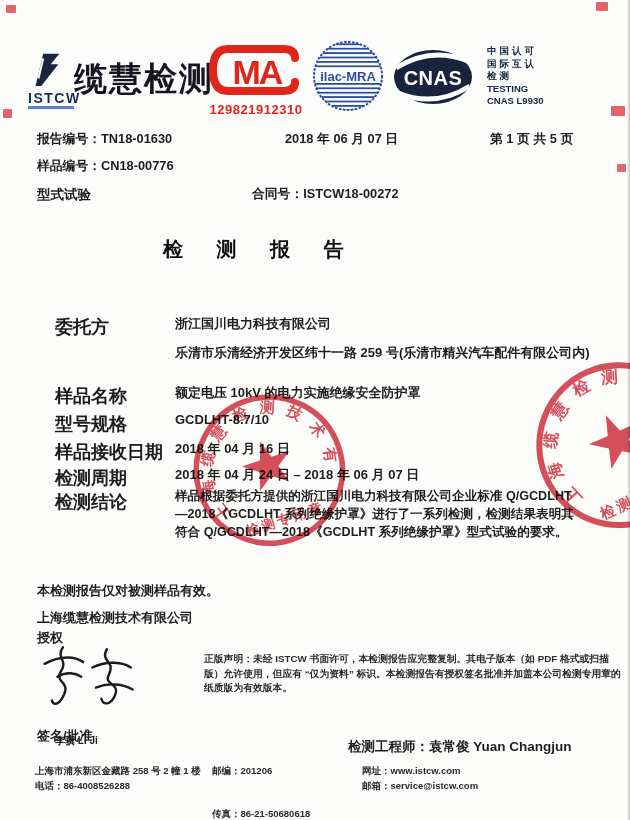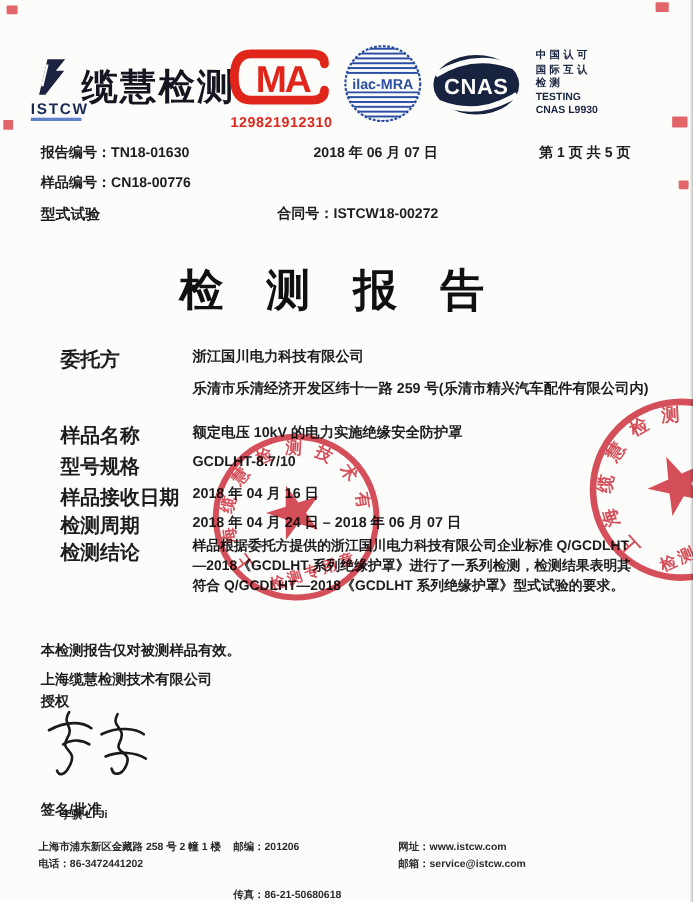--- a/index.html
+++ b/index.html
@@ -9,21 +9,21 @@
   .b{font-weight:700;}
   
   .brand-name{font-size:33px;font-weight:900;color:#14151f;letter-spacing:2px;}
   .brand-abbr{font-size:14px;font-weight:800;color:#1b2a55;letter-spacing:1.5px;}
   .brand-tagline{width:46px;height:2.5px;background:#3a62c0;opacity:.8;}
   .cma-number{font-size:13px;font-weight:700;color:#e0261b;letter-spacing:.5px;}
   .accred{font-size:9.5px;line-height:12.5px;font-weight:700;color:#17233f;}
   .accred .cjk{letter-spacing:3px;}
   
   .meta-text{font-size:12.8px;font-weight:700;color:#1d1d1d;white-space:nowrap;}
-  .doc-title{font-size:40px;font-weight:700;color:#101010;word-spacing:28px;white-space:nowrap;}
+  .doc-title{font-size:20px;font-weight:700;color:#101010;word-spacing:28px;white-space:nowrap;}
   
   .flabel{font-size:18px;font-weight:600;color:#1d1d1d;white-space:nowrap;}
   .fvalue{font-size:13px;font-weight:600;color:#1d1d1d;white-space:nowrap;}
   .fpara{font-size:12.6px;font-weight:600;color:#1d1d1d;line-height:18px;white-space:normal;}
   .small-note{font-size:9.8px;line-height:14.6px;font-weight:600;color:#2b2b2b;}
   .footer-text{font-size:9.5px;line-height:14px;font-weight:600;color:#2a2a2a;white-space:nowrap;}
   .stamp{mix-blend-mode:multiply;opacity:.92;pointer-events:none;}
   .speck{background:#dd4a50;opacity:.85;border-radius:1px;}
   .scan-edge{right:0;top:0;width:3px;height:820px;background:linear-gradient(to left,#c2c2c0,rgba(255,255,255,0));}
 </style>
@@ -133,24 +133,26 @@
         <path d="M24 40 C34 34 44 36 50 40"></path>
         <path d="M78 10 C70 24 88 22 80 38 C74 50 94 46 86 62 C82 70 74 72 72 64"></path>
         <path d="M62 30 C78 22 96 24 104 30"></path>
         <path d="M66 52 C80 46 96 48 106 54"></path>
       </g>
     </svg>
   </div>
   <div class="abs b" style="left:55px;top:734px;font-size:10px;">李骥  Li Ji</div>
   <div class="abs fvalue" style="left:37px;top:727px;">签名/批准</div>
 
+  <div class="abs small-note" style="left:204px;top:652px;width:418px;">正版声明：未经 ISTCW 书面许可，本检测报告应完整复制。其电子版本（如 PDF 格式或扫描版）允许使用，但应有 “仅为资料” 标识。本检测报告有授权签名批准并加盖本公司检测专用章的纸质版为有效版本。</div>
 
+  <div class="abs b" style="left:348px;top:738px;font-size:13.5px;white-space:nowrap;"><span>检测工程师：</span><span>袁常俊  Yuan Changjun</span></div>
 
   <div class="abs footer-text" style="left:35px;top:764px;">上海市浦东新区金藏路 258 号 2 幢 1 楼</div>
-  <div class="abs footer-text" style="left:35px;top:779px;">电话：86-3472441202</div>
+  <div class="abs footer-text" style="left:35px;top:779px;">电话：86-4008526288</div>
   <div class="abs footer-text" style="left:212px;top:764px;">邮编：201206</div>
   <div class="abs footer-text" style="left:212px;top:807px;">传真：86-21-50680618</div>
   <div class="abs footer-text" style="left:362px;top:764px;">网址：www.istcw.com</div>
   <div class="abs footer-text" style="left:362px;top:779px;">邮箱：service@istcw.com</div>
 
   <div class="abs stamp" style="left:185px;top:385px;transform:rotate(-18deg);">
     <svg width="170" height="170" viewBox="-85 -85 170 170">
       <circle r="73" fill="none" stroke="#d5414d" stroke-width="5.5"></circle>
       <path id="sealArc1" d="M -49 30 A 57.5 57.5 0 1 1 49 30" fill="none"></path>
       <text font-size="15" font-weight="700" fill="#d5414d" letter-spacing="11">

